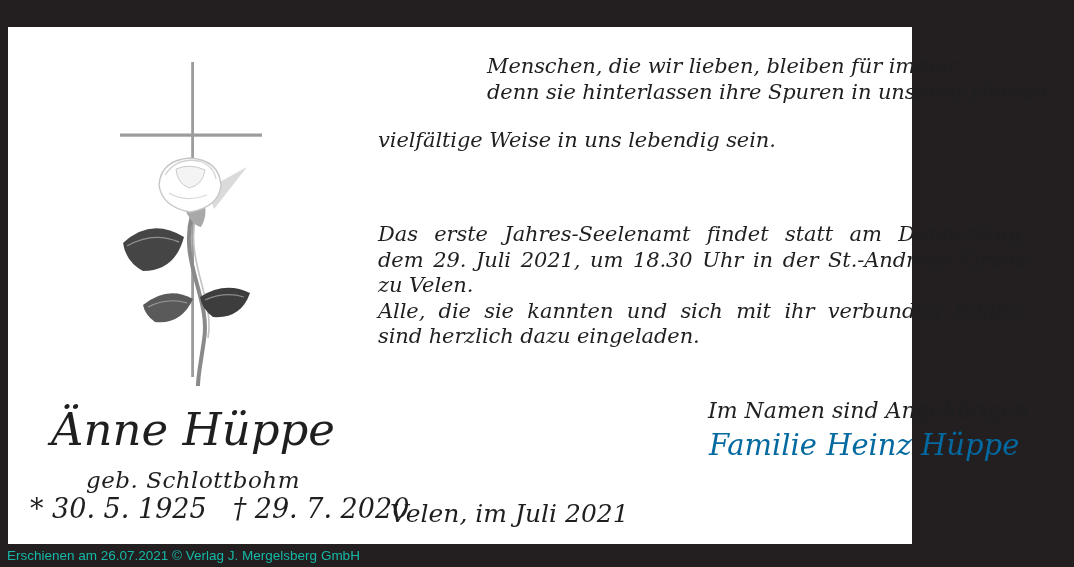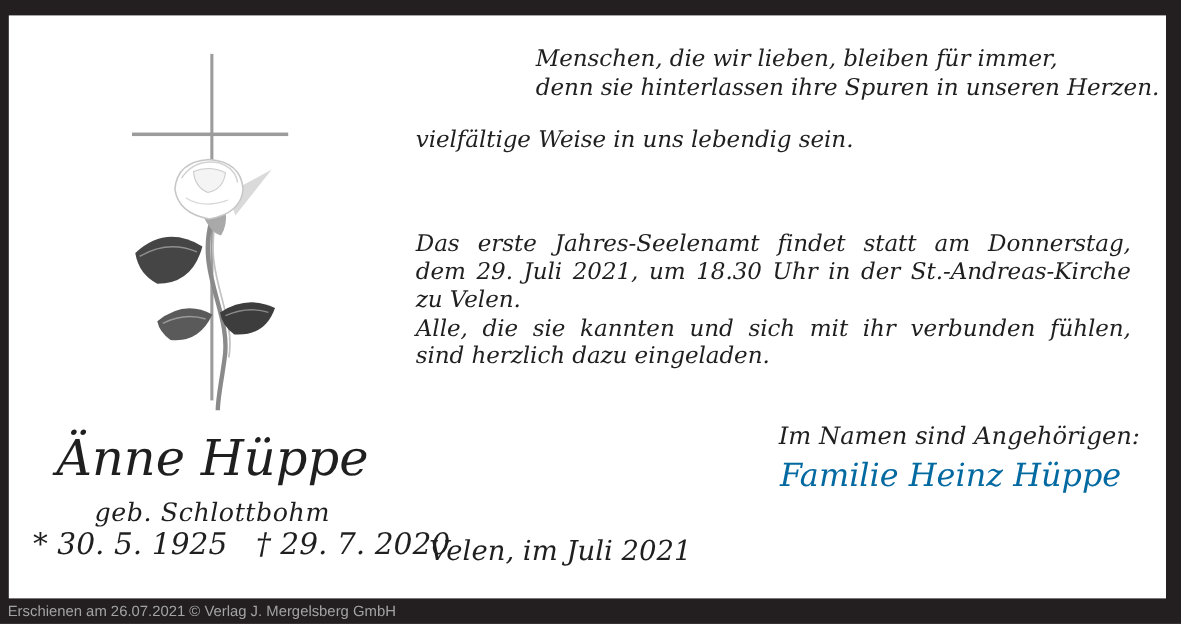--- a/index.html
+++ b/index.html
@@ -2,21 +2,21 @@
 <html><head>
 <meta charset="utf-8">
 <style>
   html,body{margin:0;padding:0;}
   body{
     width:1074px;height:567px;position:relative;overflow:hidden;
     background:#231f20;
     font-family:"DejaVu Serif","Liberation Serif",serif;
   }
   .card{
-    position:absolute;left:8px;top:14px;width:1052px;height:534px;
+    position:absolute;left:8px;top:27px;width:904px;height:534px;
     background:#ffffff;
   }
   
   .art{position:absolute;left:105px;top:30px;width:175px;height:330px;}
   
   .textcol{position:absolute;left:370px;top:0;width:650px;color:#1f1f1f;}
   .line{font-style:italic;font-size:21px;line-height:25.6px;letter-spacing:-0.1px;}
   .just{text-align:justify;text-align-last:justify;}
   .verse{position:absolute;left:0;top:27px;width:650px;padding-left:109px;box-sizing:border-box;}
   .verse .line{white-space:nowrap;}
@@ -27,21 +27,21 @@
   
   .nameblock{position:absolute;left:22px;width:326px;text-align:center;color:#1f1f1f;}
   .deceased-name{top:378px;font-style:italic;font-size:45px;line-height:1.1;white-space:nowrap;}
   .maiden{top:440px;font-style:italic;font-size:23px;letter-spacing:0.5px;white-space:nowrap;}
   .dates{top:466px;font-style:italic;font-size:27px;white-space:nowrap;}
   .dates .death-date{margin-left:26px;}
   .place-date{position:absolute;left:365px;top:472px;font-style:italic;font-size:25px;color:#1f1f1f;white-space:nowrap;margin-left:17px;}
   
   .footer{
     position:absolute;left:0;top:544px;width:1074px;height:23px;
-    background:#231f20;color:#a3a3a3;
+    background:#231f20;color:#14b8a6;
     font-family:"Liberation Sans","DejaVu Sans",sans-serif;
     font-size:13.5px;line-height:23px;
   }
   .footer span{margin-left:7px;}
 </style>
 </head>
 <body>
 
 <div class="card">
 

